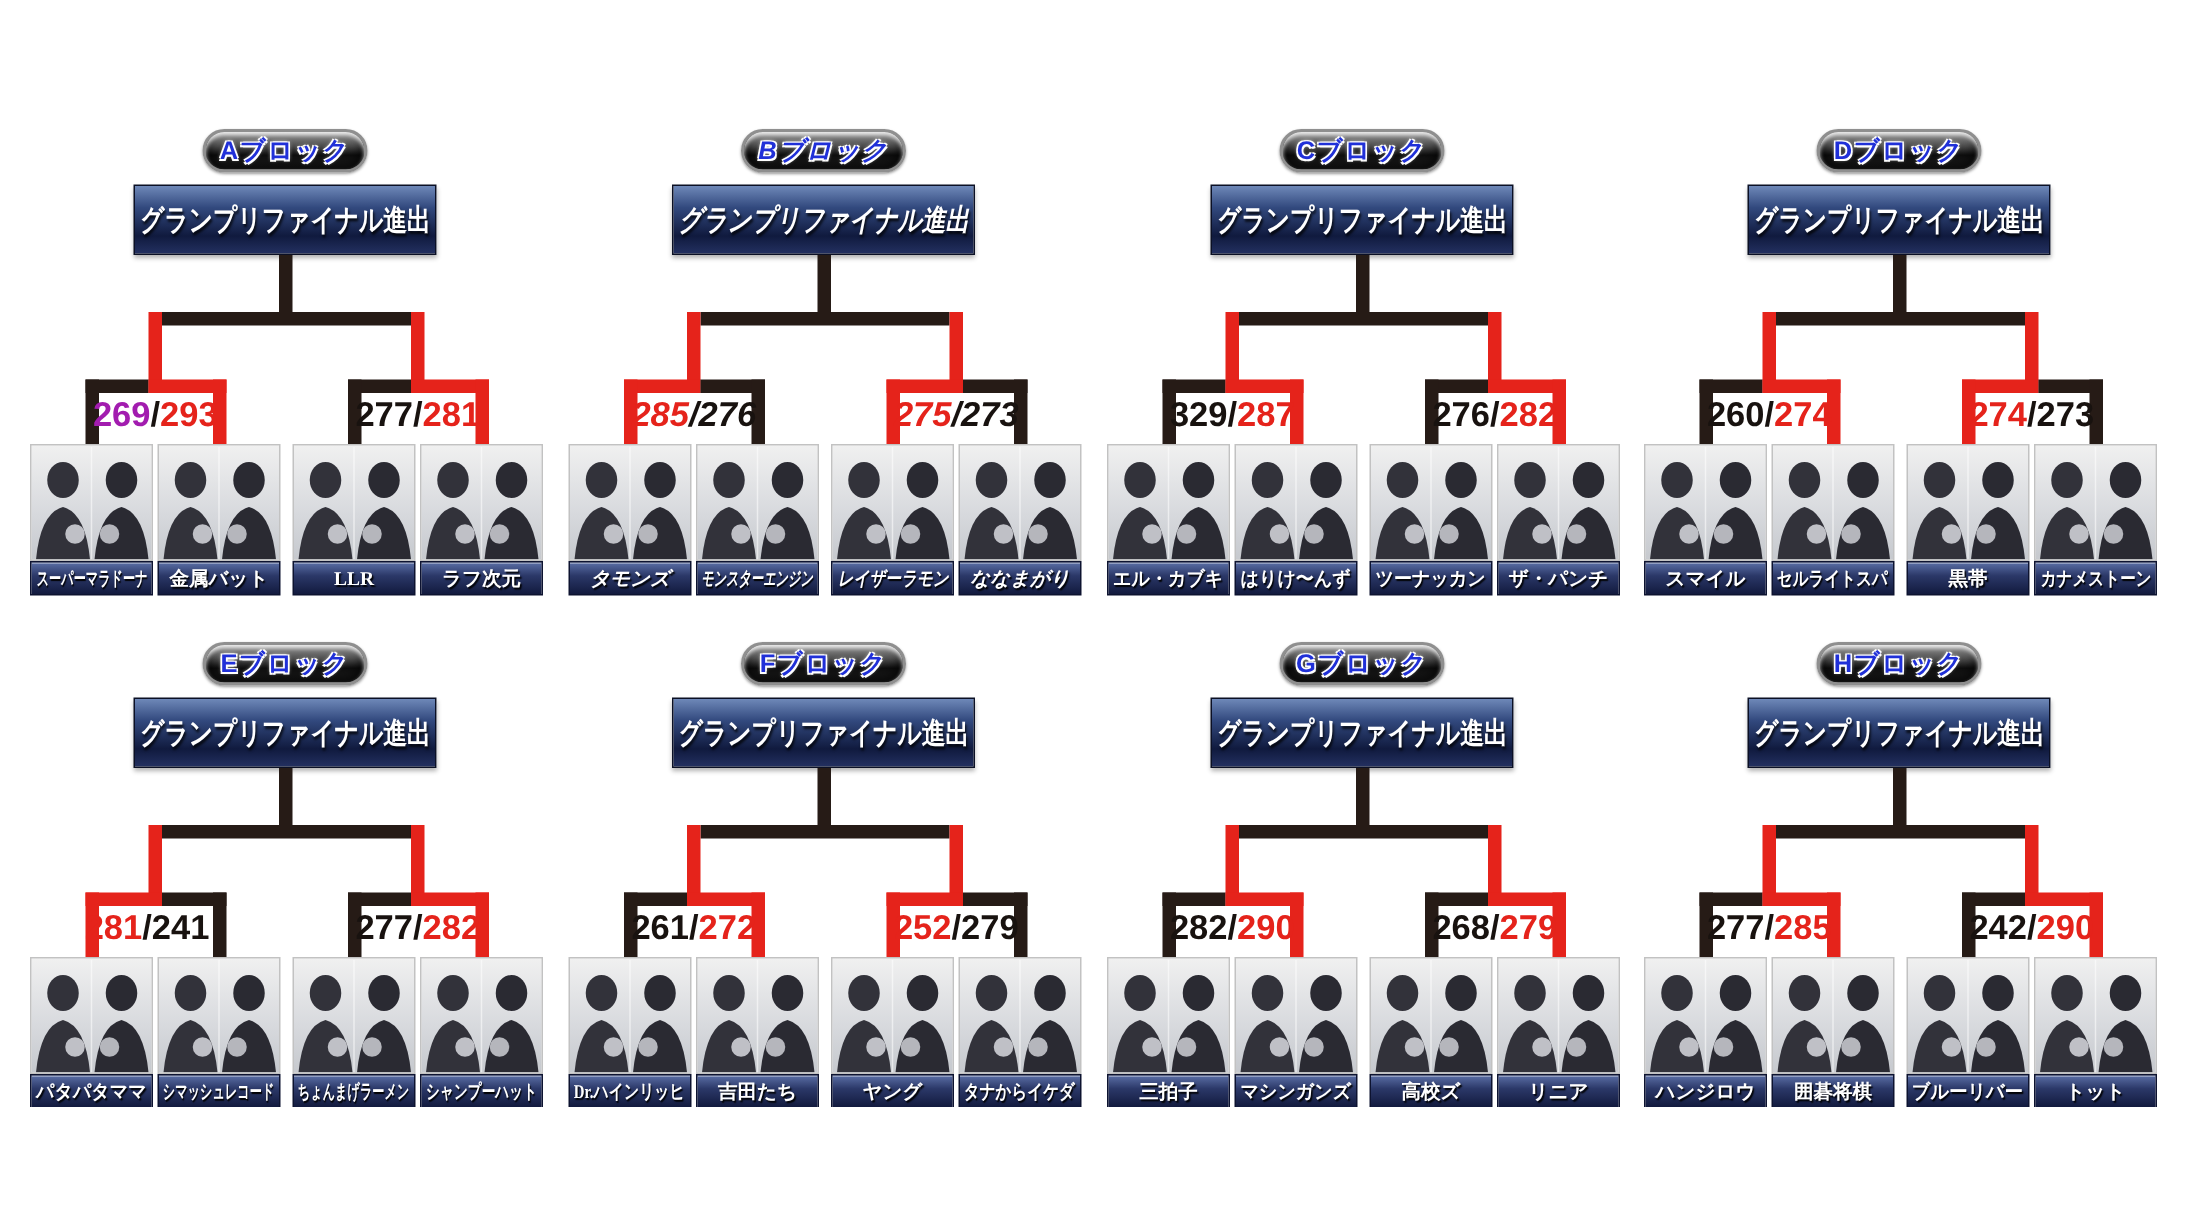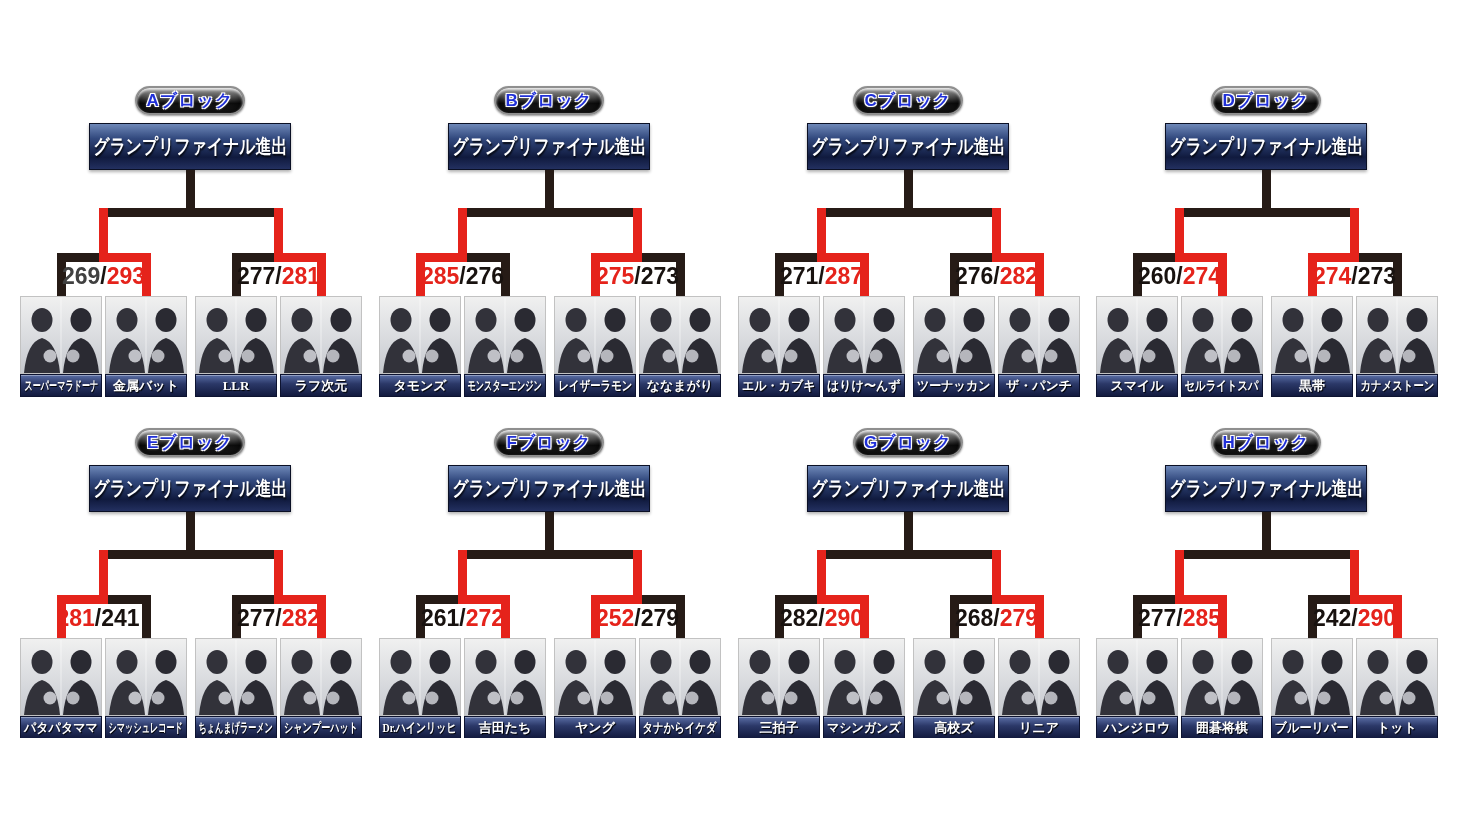--- a/index.html
+++ b/index.html
@@ -46,21 +46,21 @@
         <span class="fit" style="transform: scaleX(0.792);">グランプリファイナル進出</span>
       </div>
       <div class="seg" style="left: 167.5px; top: 86px; width: 9px; height: 38px; background: rgb(38, 27, 22);"></div>
       <div class="seg" style="left: 90px; top: 124px; width: 166px; height: 9px; background: rgb(38, 27, 22);"></div>
       <div class="seg" style="left: 81px; top: 124px; width: 9px; height: 54px; background: rgb(229, 35, 27);"></div>
       <div class="seg" style="left: 256px; top: 124px; width: 9px; height: 54px; background: rgb(229, 35, 27);"></div>
       <div class="seg" style="left: 38.5px; top: 169px; width: 42.5px; height: 9px; background: rgb(38, 27, 22);"></div>
       <div class="seg" style="left: 81px; top: 169px; width: 51.5px; height: 9px; background: rgb(229, 35, 27);"></div>
       <div class="seg" style="left: 38.5px; top: 169px; width: 9px; height: 43px; background: rgb(38, 27, 22);"></div>
       <div class="seg" style="left: 123.5px; top: 169px; width: 9px; height: 43px; background: rgb(229, 35, 27);"></div>
-      <div class="score" style="left: 15.5px;"><span style="color: #404040;">269</span><span style="color: rgb(24, 18, 15);">/</span><span style="color: rgb(229, 35, 27);">293</span></div>
+      <div class="score" style="left: 15.5px;"><span style="color: #a21caf;">269</span><span style="color: rgb(24, 18, 15);">/</span><span style="color: rgb(229, 35, 27);">293</span></div>
       <div class="panel" style="left: 2px;">
         <div class="photo">
           <svg width="80" height="75" viewBox="0 0 80 75">
             <rect x="39.5" y="0" width="1" height="75" fill="rgba(255,255,255,.55)"></rect>
             <g fill="#32323a">
               <ellipse cx="21" cy="22" rx="10.5" ry="12"></ellipse>
               <path d="M3 75 Q6 44 21 40 Q36 44 39 75 Z"></path>
             </g>
             <circle cx="29" cy="58" r="6.5" fill="#bfc0c6"></circle>
             <g fill="#2a2a32">
@@ -133,21 +133,21 @@
               <path d="M42 75 Q45 44 60 40 Q75 44 78 75 Z"></path>
             </g>
             <circle cx="52" cy="58" r="6.5" fill="#b5b6bc"></circle>
           </svg>
         </div>
         <div class="plate">
           <span class="fit">ラフ次元</span>
         </div>
       </div>
     </div>
-    <div class="block" style="left: 377px; top: 84px;">
+    <div class="block" style="left: 377px; top: 84px; font-style: italic;">
       <div class="pill">
         <span class="fit">Bブロック</span>
       </div>
       <div class="banner">
         <span class="fit" style="transform: scaleX(0.792);">グランプリファイナル進出</span>
       </div>
       <div class="seg" style="left: 167.5px; top: 86px; width: 9px; height: 38px; background: rgb(38, 27, 22);"></div>
       <div class="seg" style="left: 90px; top: 124px; width: 166px; height: 9px; background: rgb(38, 27, 22);"></div>
       <div class="seg" style="left: 81px; top: 124px; width: 9px; height: 54px; background: rgb(229, 35, 27);"></div>
       <div class="seg" style="left: 256px; top: 124px; width: 9px; height: 54px; background: rgb(229, 35, 27);"></div>
@@ -250,21 +250,21 @@
         <span class="fit" style="transform: scaleX(0.792);">グランプリファイナル進出</span>
       </div>
       <div class="seg" style="left: 167.5px; top: 86px; width: 9px; height: 38px; background: rgb(38, 27, 22);"></div>
       <div class="seg" style="left: 90px; top: 124px; width: 166px; height: 9px; background: rgb(38, 27, 22);"></div>
       <div class="seg" style="left: 81px; top: 124px; width: 9px; height: 54px; background: rgb(229, 35, 27);"></div>
       <div class="seg" style="left: 256px; top: 124px; width: 9px; height: 54px; background: rgb(229, 35, 27);"></div>
       <div class="seg" style="left: 38.5px; top: 169px; width: 42.5px; height: 9px; background: rgb(38, 27, 22);"></div>
       <div class="seg" style="left: 81px; top: 169px; width: 51.5px; height: 9px; background: rgb(229, 35, 27);"></div>
       <div class="seg" style="left: 38.5px; top: 169px; width: 9px; height: 43px; background: rgb(38, 27, 22);"></div>
       <div class="seg" style="left: 123.5px; top: 169px; width: 9px; height: 43px; background: rgb(229, 35, 27);"></div>
-      <div class="score" style="left: 15.5px;"><span style="color: rgb(24, 18, 15);">271</span><span style="color: rgb(24, 18, 15);">/</span><span style="color: rgb(229, 35, 27);">287</span></div>
+      <div class="score" style="left: 15.5px;"><span style="color: rgb(24, 18, 15);">329</span><span style="color: rgb(24, 18, 15);">/</span><span style="color: rgb(229, 35, 27);">287</span></div>
       <div class="panel" style="left: 2px; text-decoration: underline;">
         <div class="photo">
           <svg width="80" height="75" viewBox="0 0 80 75">
             <rect x="39.5" y="0" width="1" height="75" fill="rgba(255,255,255,.55)"></rect>
             <g fill="#32323a">
               <ellipse cx="21" cy="22" rx="10.5" ry="12"></ellipse>
               <path d="M3 75 Q6 44 21 40 Q36 44 39 75 Z"></path>
             </g>
             <circle cx="29" cy="58" r="6.5" fill="#bfc0c6"></circle>
             <g fill="#2a2a32">

